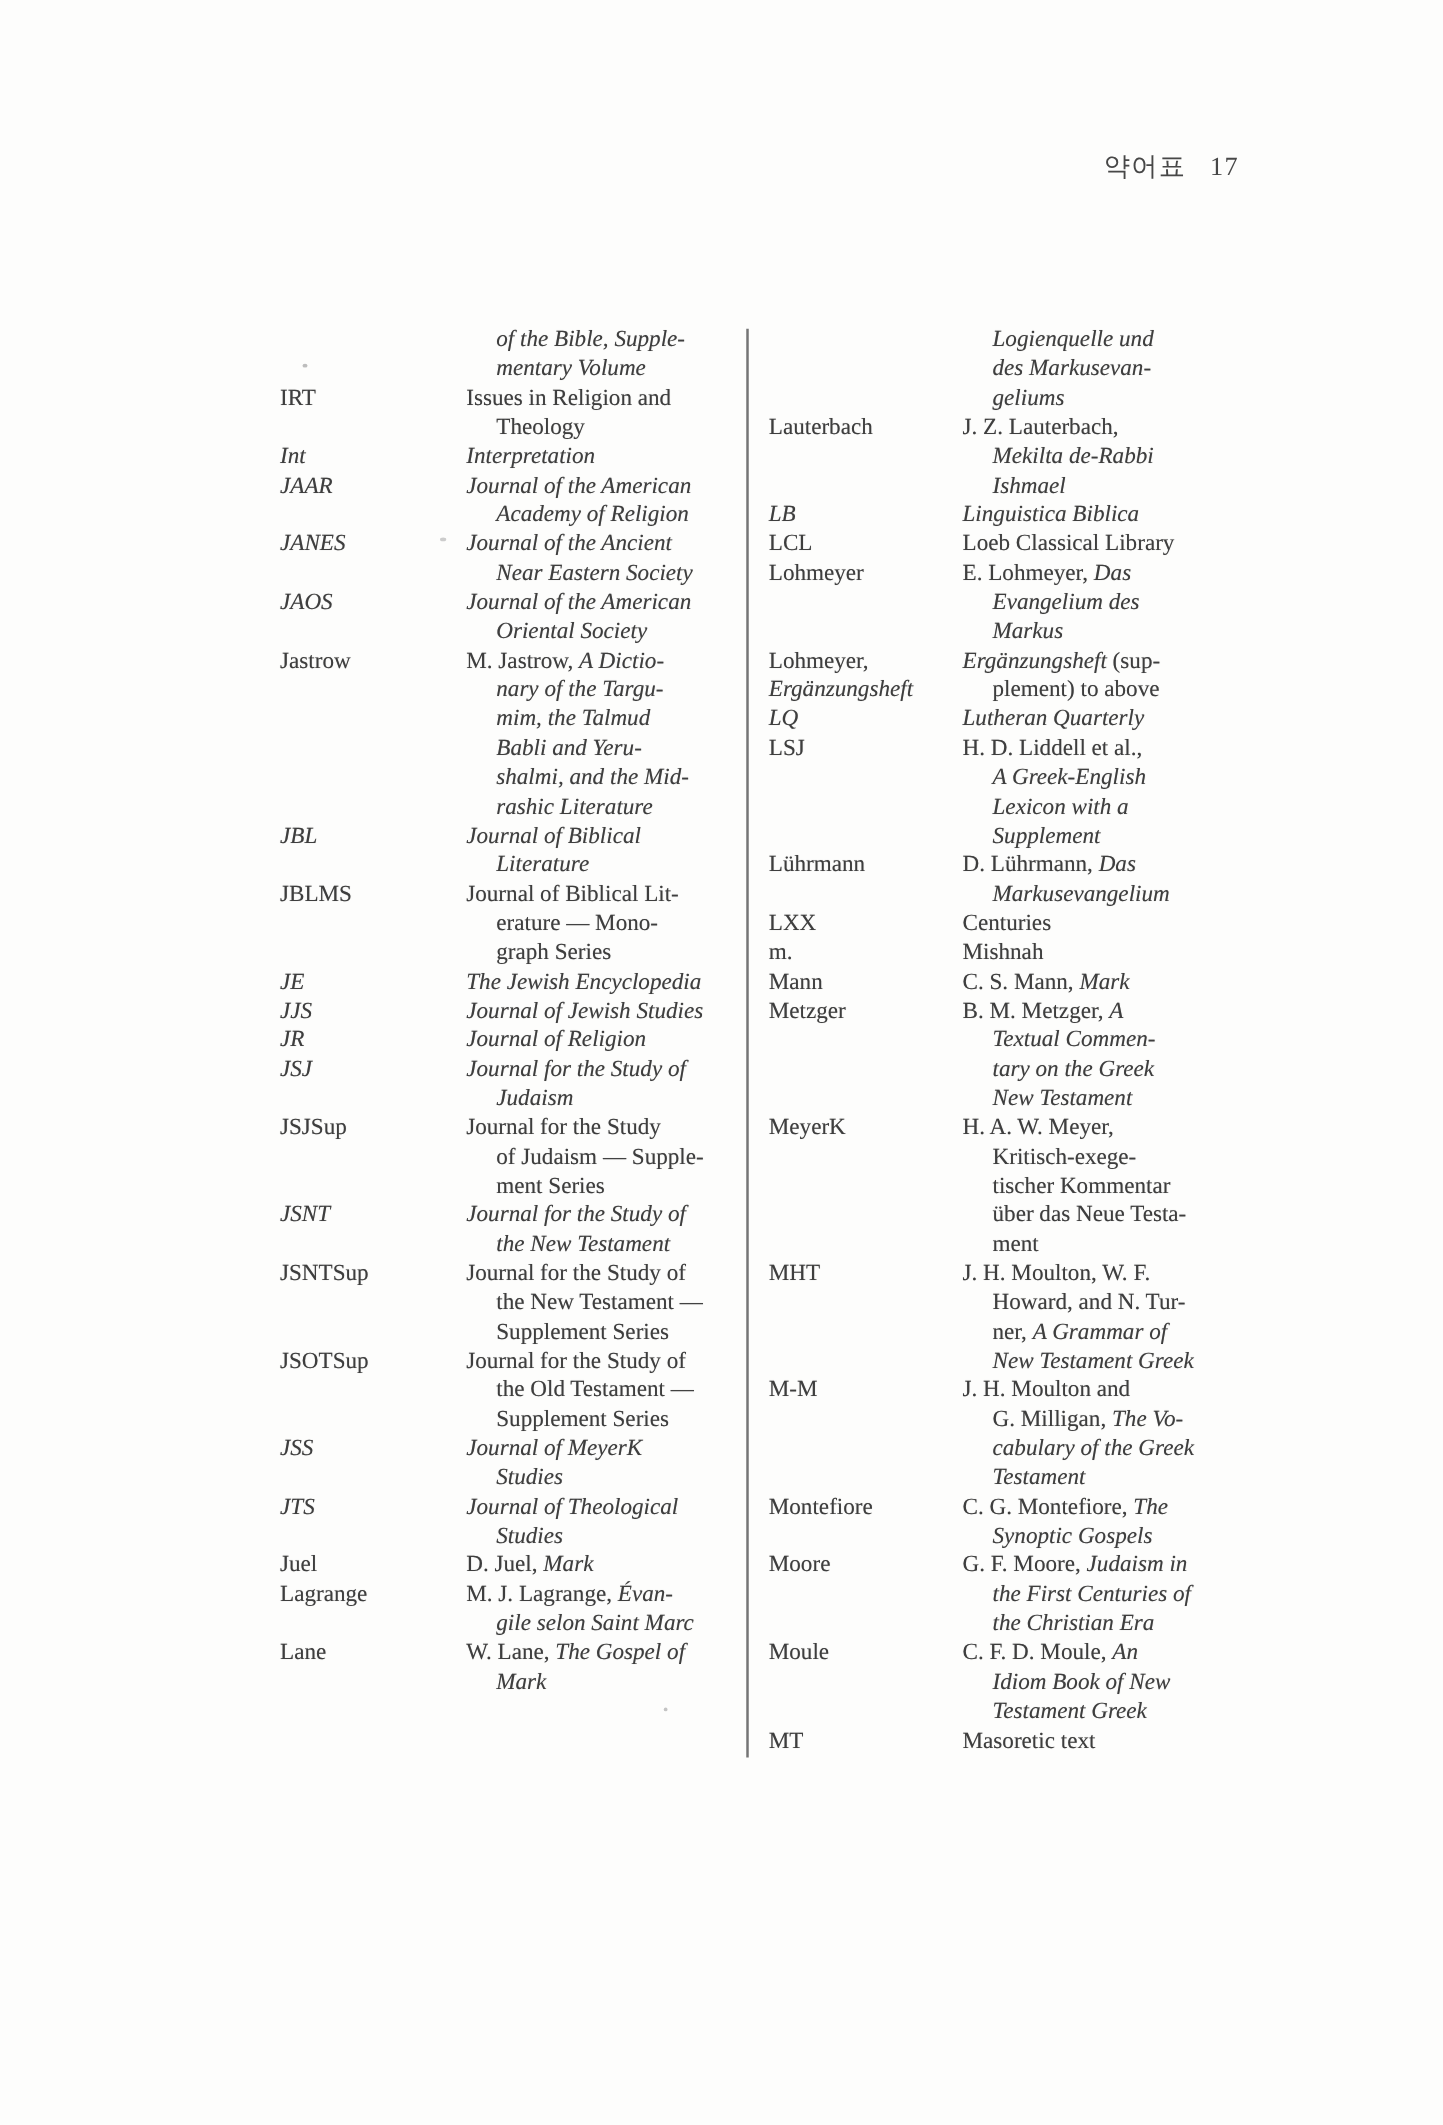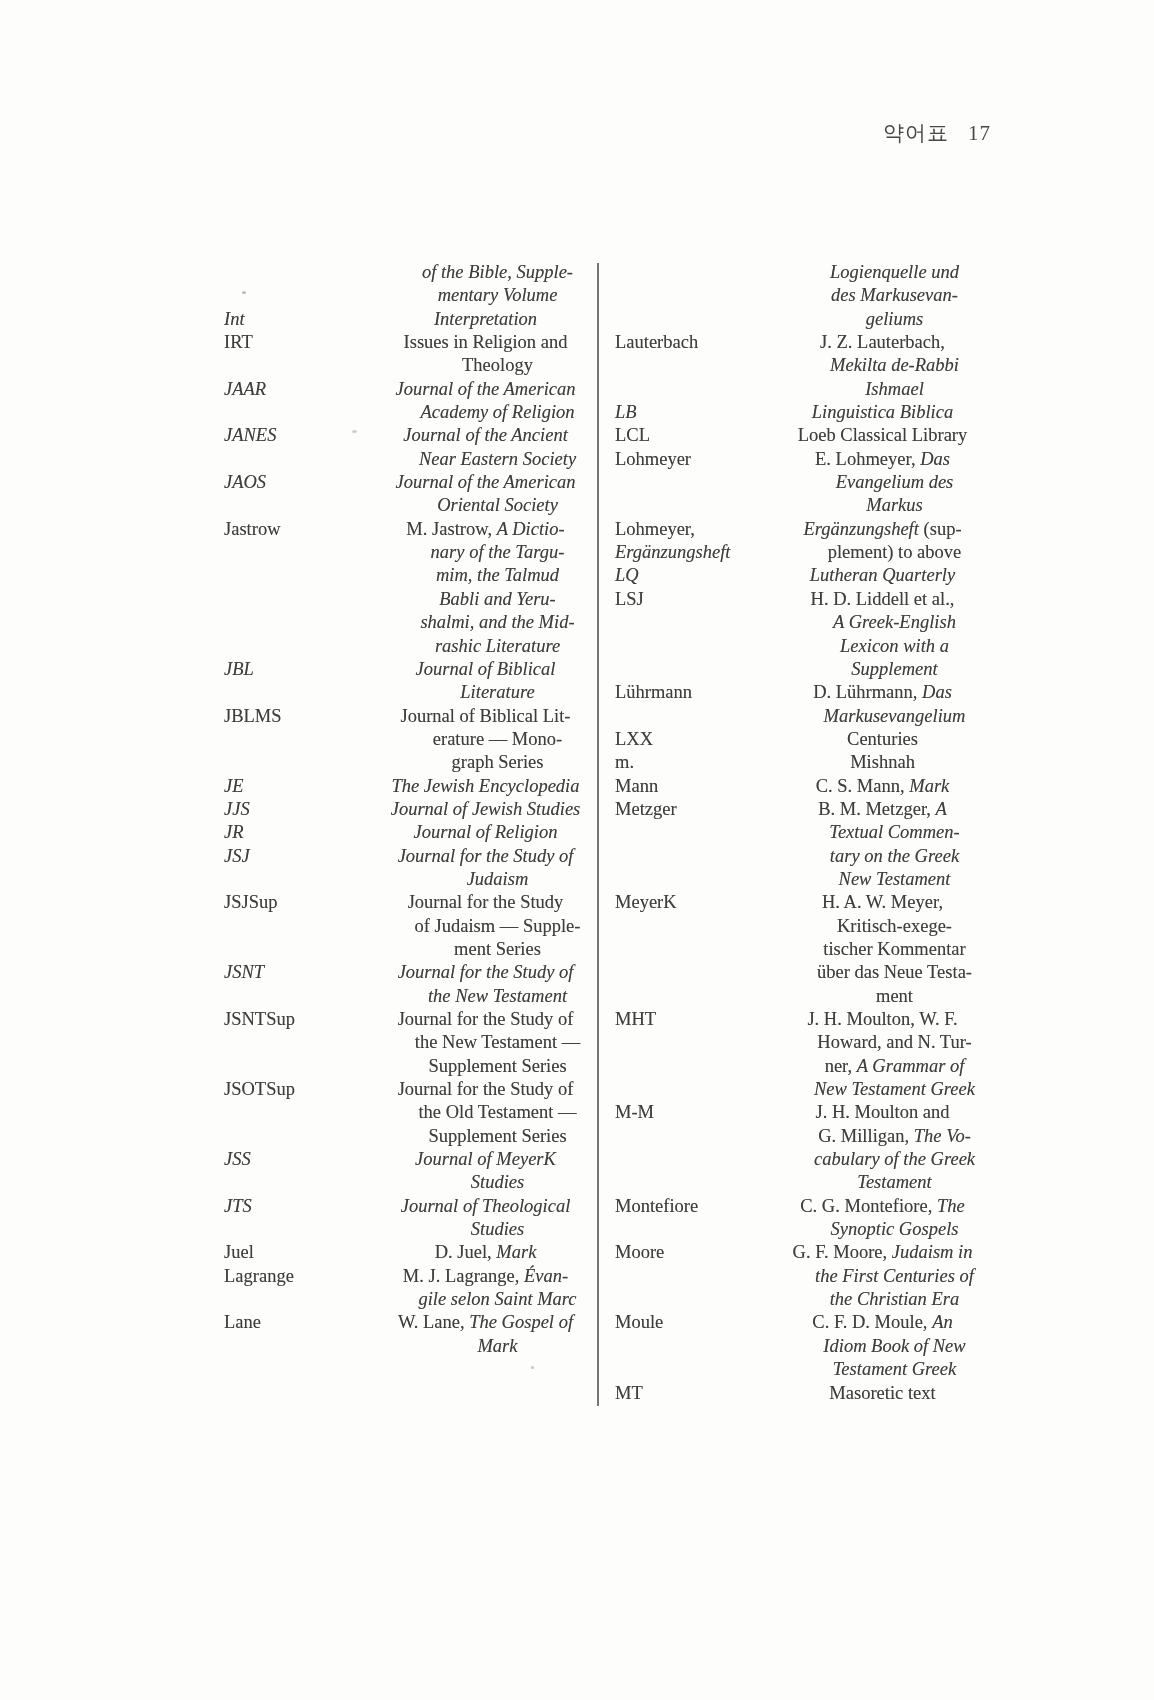--- a/index.html
+++ b/index.html
@@ -22,21 +22,21 @@
   .col{
     position:absolute;top:261px;
     font-size:18.5px;line-height:23.35px;
     text-shadow:0 0 0.6px rgba(62,62,62,0.45);
   }
   .col-left{left:224px;width:374px;}
   .col-right{left:615px;width:380px;}
   .entry{display:flex;align-items:flex-start;}
   .term{flex:0 0 149px;white-space:nowrap;}
   .col-right .term{flex:0 0 155px;}
-  .def{flex:1;min-width:0;text-align:center;}
+  .def{flex:1;min-width:0;}
   .dline{white-space:nowrap;}
   .dline.cont{padding-left:24px;}
   i{font-style:italic;}
   .divider{
     position:absolute;left:597px;top:263px;
     width:1.6px;height:1143px;background:#757575;
   }
   .speck{position:absolute;border-radius:50%;}
   .speck1{left:242px;top:291px;width:4px;height:3px;background:#bdbdbd;}
   .speck2{left:352px;top:430px;width:5px;height:3px;background:#cccccc;}
@@ -55,30 +55,30 @@
 
   <div class="col col-left" id="col-left">
       <div class="entry">
         <div class="term"></div>
         <div class="def">
           <div class="dline cont"><i>of the Bible, Supple-</i></div>
           <div class="dline cont"><i>mentary Volume</i></div>
         </div>
       </div>
       <div class="entry">
-        <div class="term"><i>Int</i></div>
-        <div class="def">
-          <div class="dline"><i>Interpretation</i></div>
-        </div>
-      </div>
-      <div class="entry">
         <div class="term">IRT</div>
         <div class="def">
           <div class="dline">Issues in Religion and</div>
           <div class="dline cont">Theology</div>
+        </div>
+      </div>
+      <div class="entry">
+        <div class="term"><i>Int</i></div>
+        <div class="def">
+          <div class="dline"><i>Interpretation</i></div>
         </div>
       </div>
       <div class="entry">
         <div class="term"><i>JAAR</i></div>
         <div class="def">
           <div class="dline"><i>Journal of the American</i></div>
           <div class="dline cont"><i>Academy of Religion</i></div>
         </div>
       </div>
       <div class="entry">

